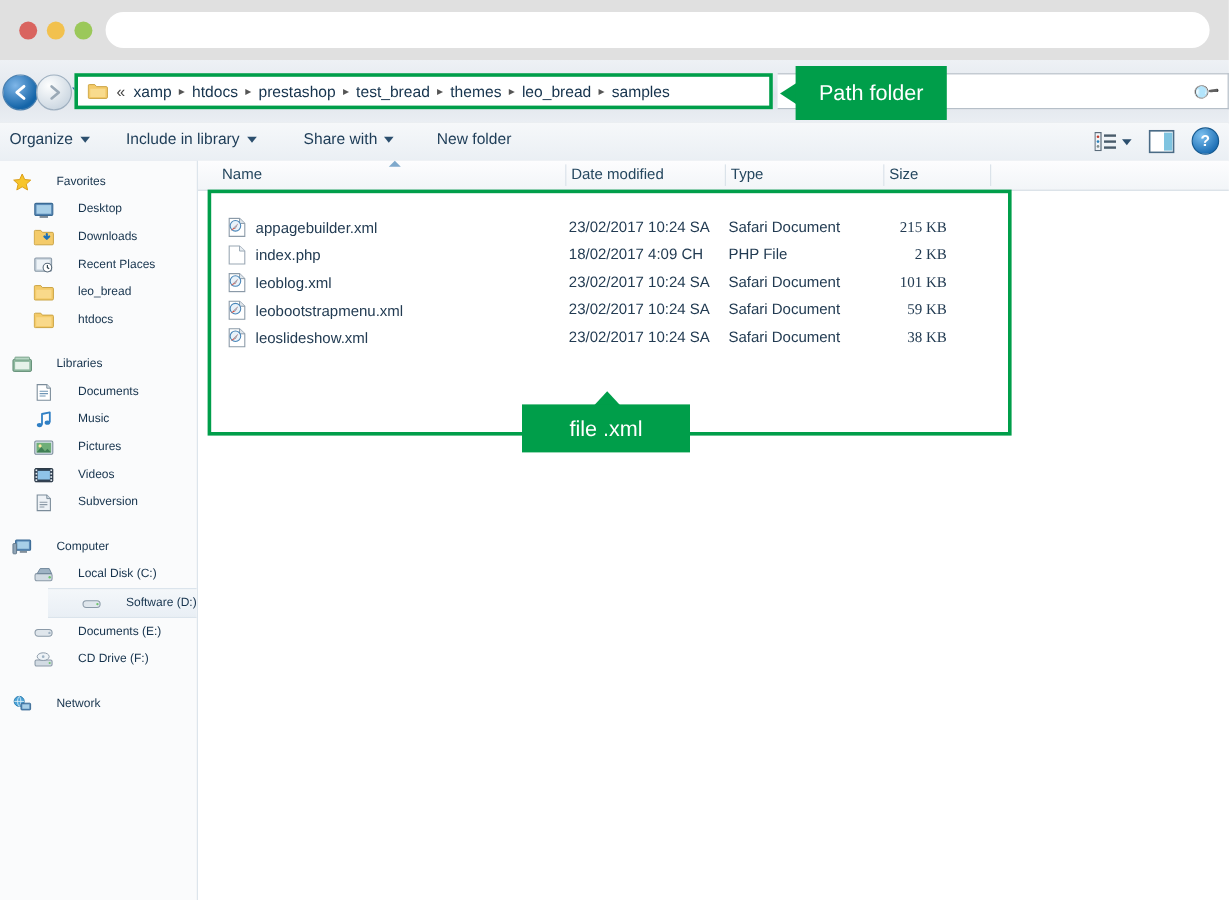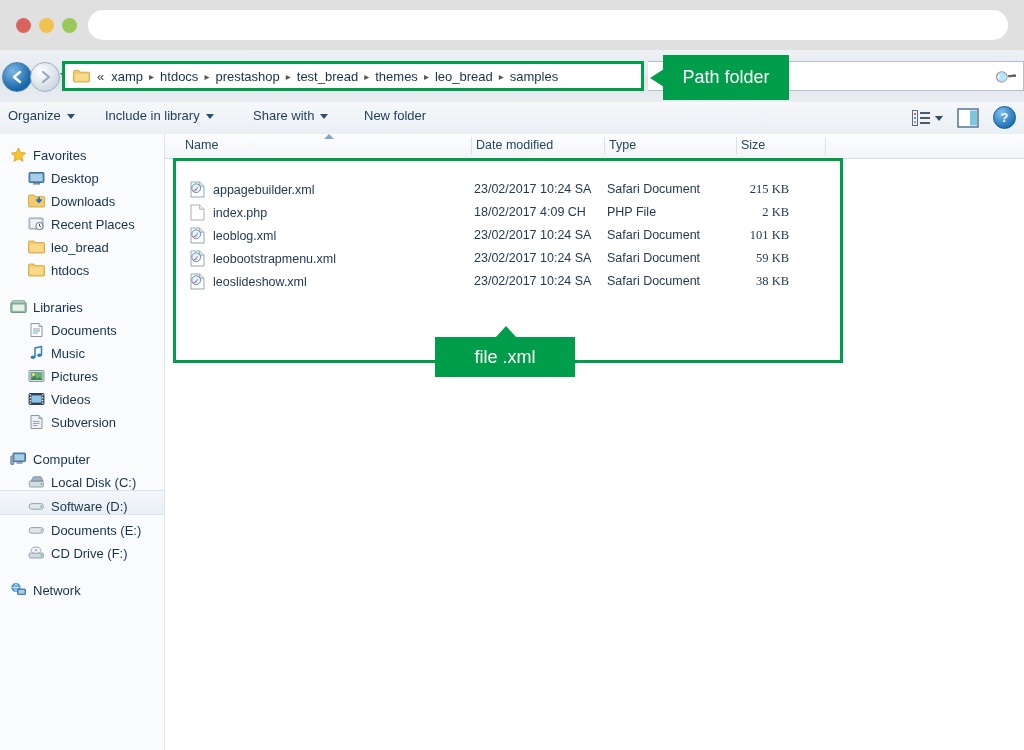--- a/index.html
+++ b/index.html
@@ -205,36 +205,38 @@
     left: 0; top: 84px;
     width: 164px; height: 616px;
     background: #fafbfc;
     border-right: 1px solid #dde5ec;
     overflow: hidden;
   }
   .nav-item {
     position: relative;
     height: 23px;
     display: flex;
-    align-items: flex-end;
-    font-size: 13px;
+    align-items: center;
+    font-size: 10px;
     color: #16334d;
     white-space: nowrap;
+    gap: 14px;
   }
   .nav-item.root {
     padding-left: 10px;
     font-weight: normal;
   }
   .nav-item.child {
     padding-left: 28px;
   }
   .nav-item.selected {
     background: linear-gradient(to bottom, #f4f7fa, #e9eff5);
     border-top: 1px solid #dbe4ec;
     border-bottom: 1px solid #dbe4ec;
+    margin-left: 40px;
   }
   .nav-icon {
     width: 17px; height: 16px;
     margin-right: 6px;
     flex: 0 0 auto;
     display: inline-block;
   }
   .nav-gap {
     height: 14px;
   }

